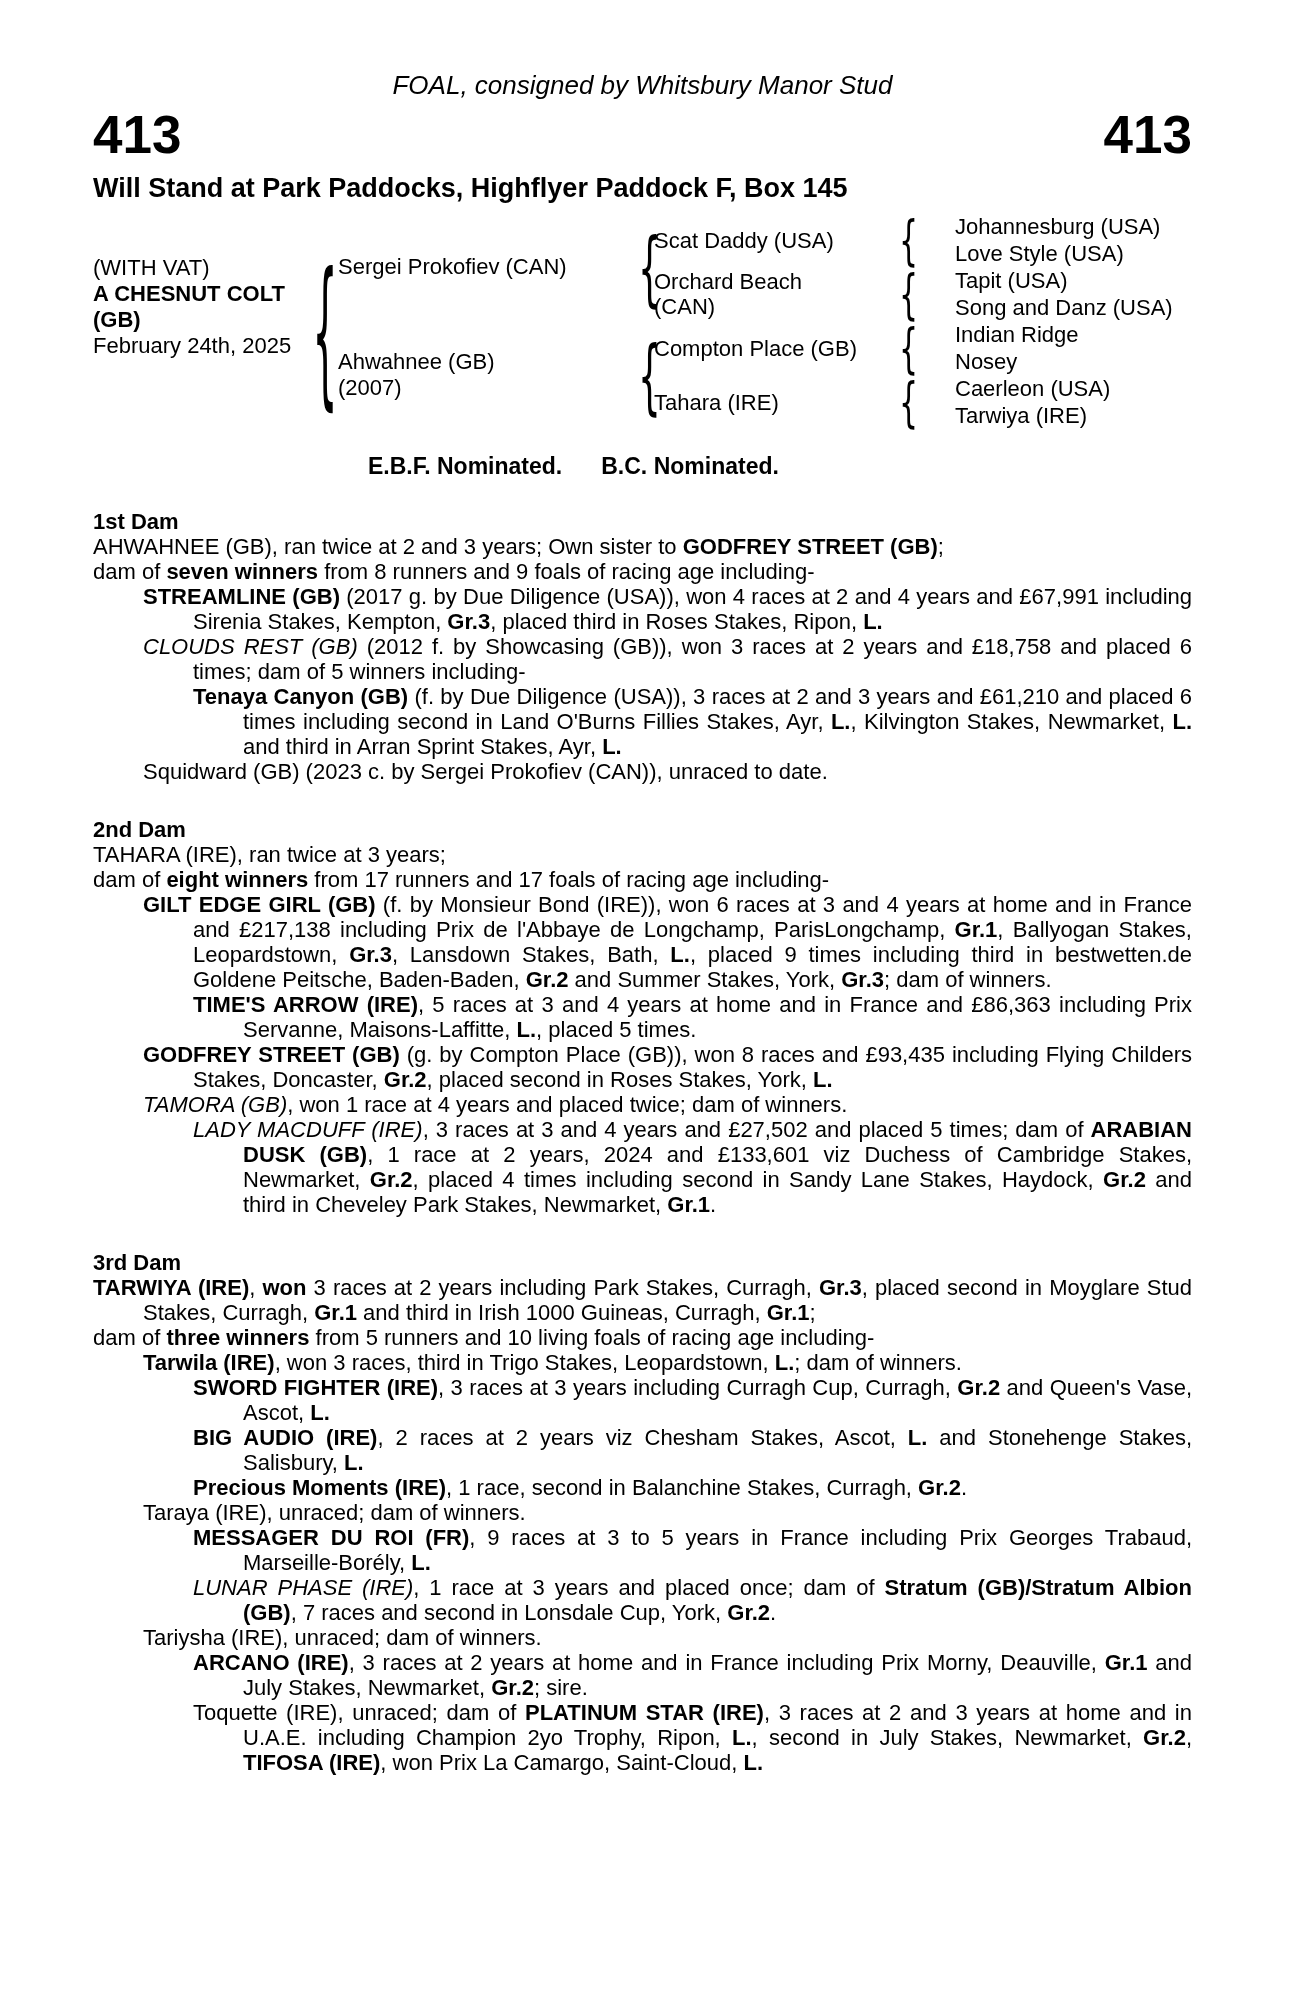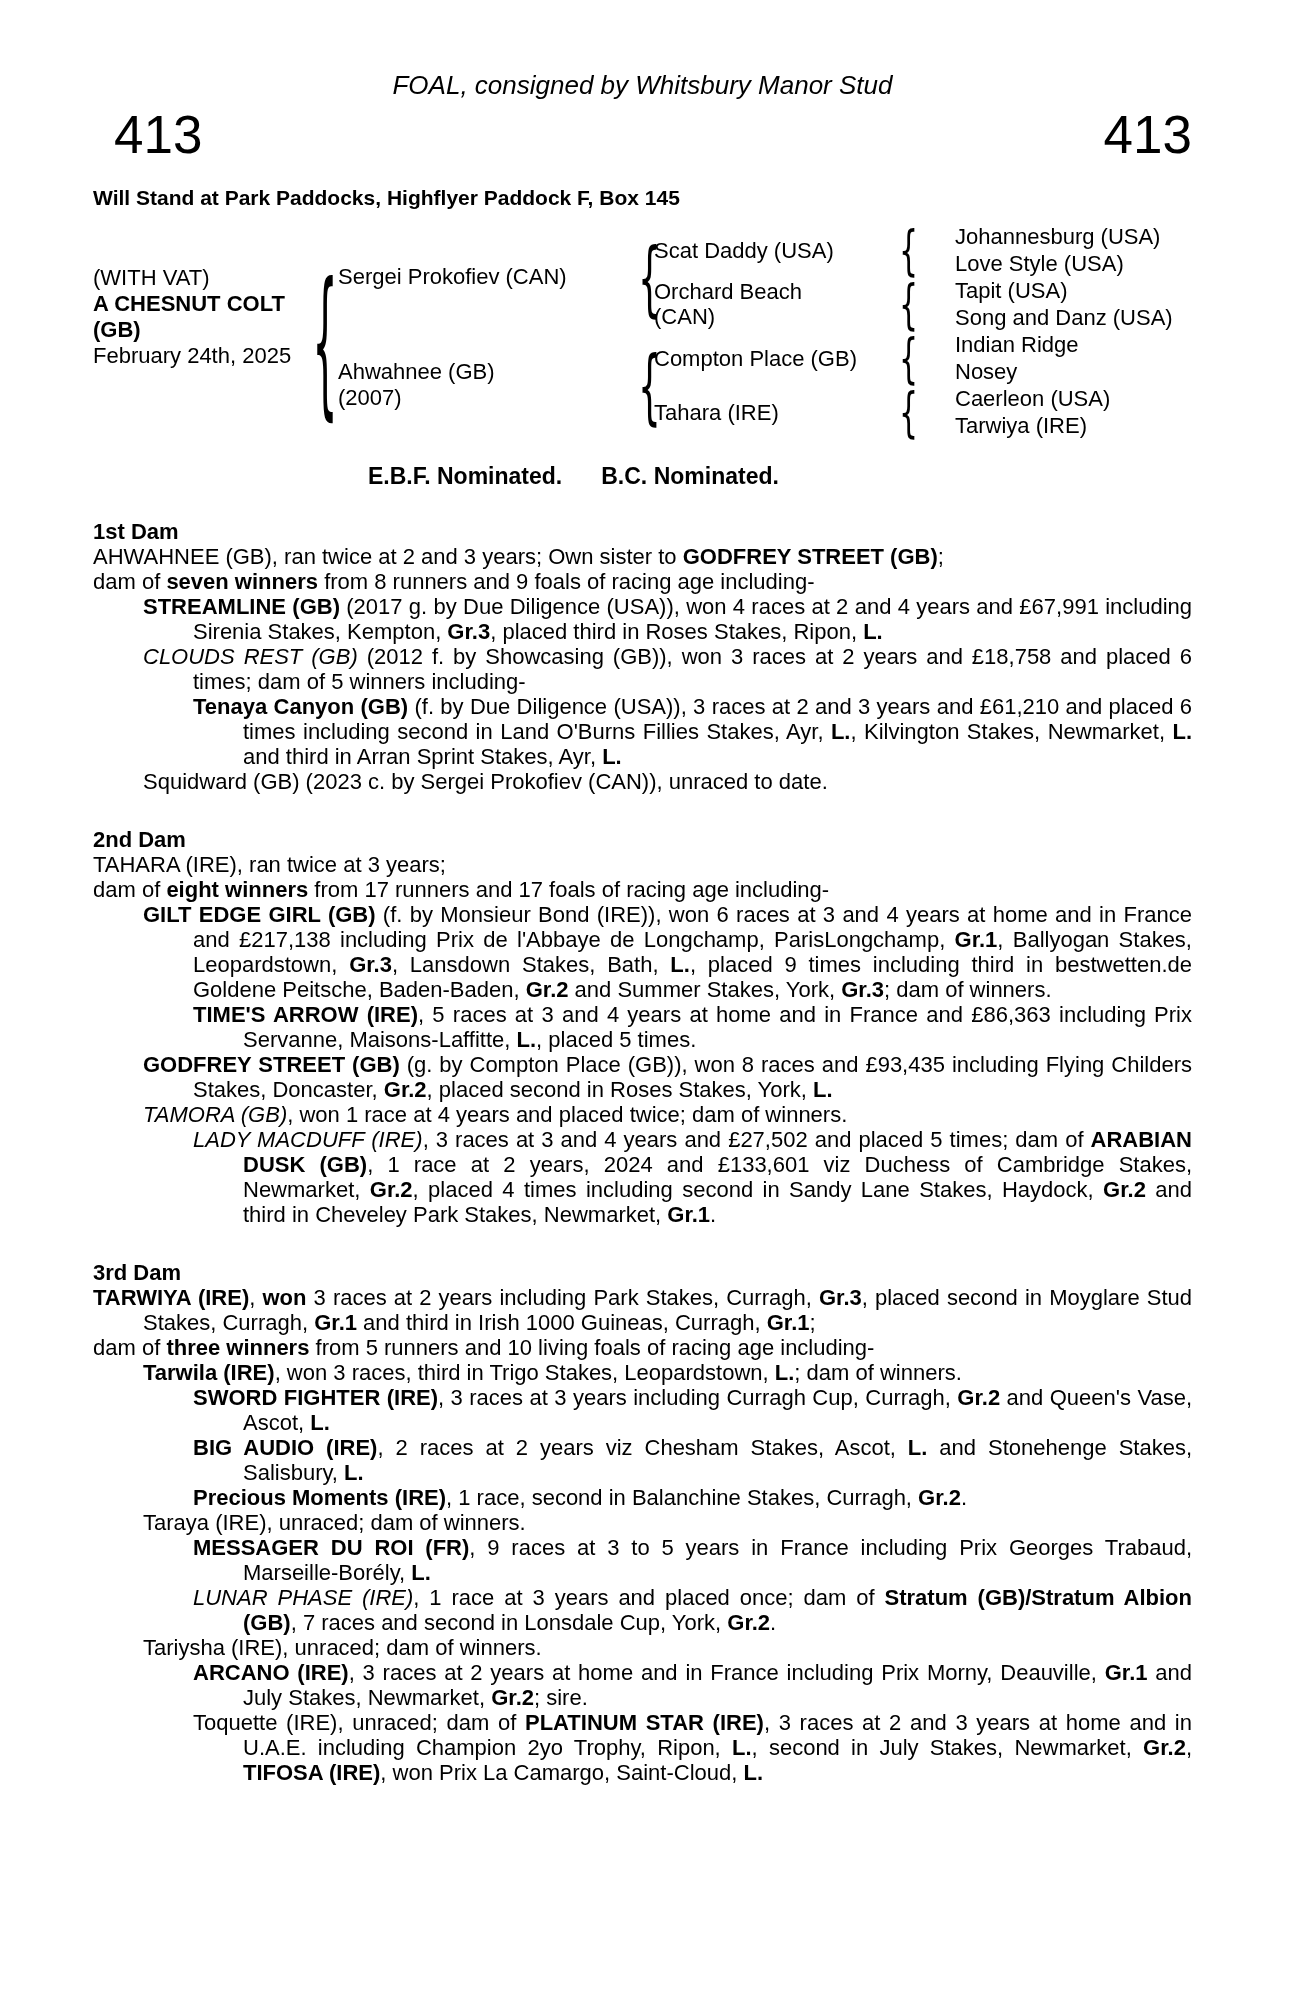--- a/index.html
+++ b/index.html
@@ -11,23 +11,23 @@
   }
   .page { position:relative; width:1278px; height:2000px; background:#fff; }
   .content { position:absolute; left:93px; top:0; width:1099px; }
 
   .consign-line {
     padding-top:70px; text-align:center;
     font-style:italic; font-size:26px; line-height:30px;
   }
   .lot-row {
     display:flex; justify-content:space-between; align-items:flex-start;
-    margin-top:8px; font-weight:normal; font-size:53px; line-height:53px;margin-left:21px;
+    margin-top:8px; font-weight:bold; font-size:53px; line-height:53px;
   }
-  .stand-line { margin-top:22px; font-weight:bold; font-size:21px; line-height:30px; }
+  .stand-line { margin-top:12px; font-weight:bold; font-size:27px; line-height:30px; }
 
   
   .pedigree { display:flex; margin-top:10px; font-size:22px; height:216px; }
   .ped-info { width:219px; padding-top:42px; line-height:26px; }
   .ped-info .bold { font-weight:bold; }
   .ped-tree { display:flex; flex:1; align-items:center; }
   .gen1-col { display:flex; flex-direction:column; flex:1; }
   .g1group { display:flex; align-items:center; height:108px; }
   .g1name { width:300px; line-height:26px; }
   .g2col { display:flex; flex-direction:column; flex:1; }

